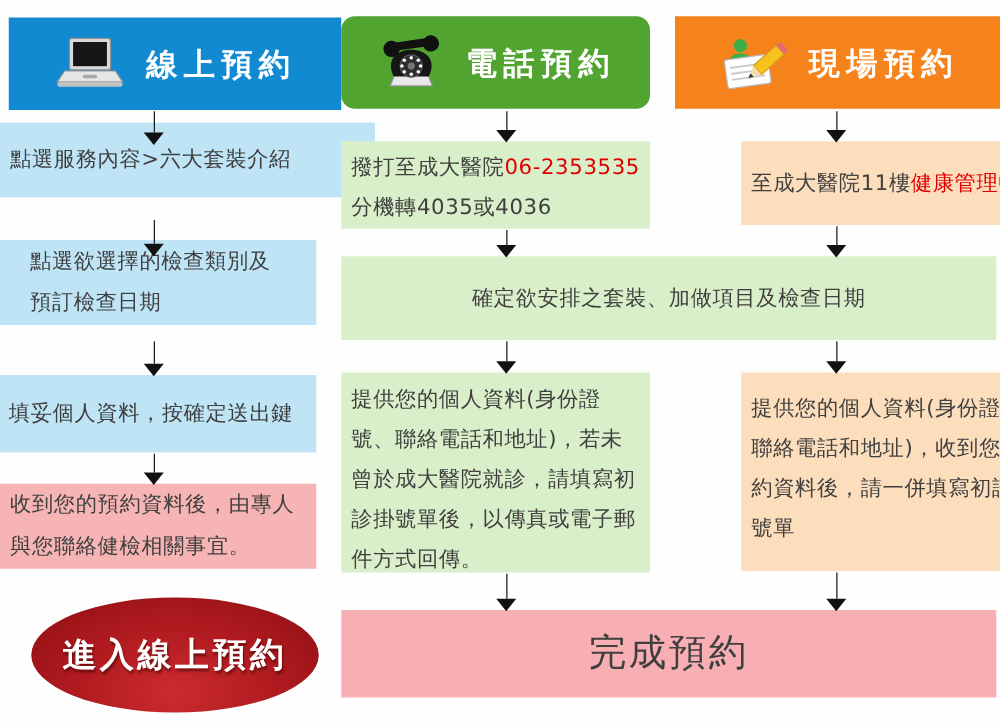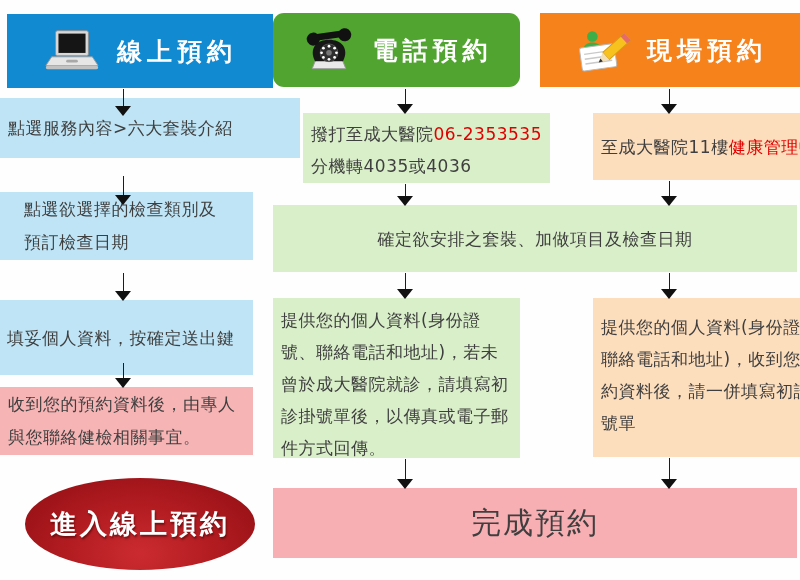--- a/index.html
+++ b/index.html
@@ -117,33 +117,33 @@
   </div>
 
   <div class="box bg-blue" style="left:0; top:98px; width:300px; height:60px; padding:0 8px;">
     <span class="txt">點選服務內容&gt;六大套裝介紹</span>
   </div>
 
   <div class="box bg-blue" style="left:0; top:192px; width:253px; height:68px; padding:0 24px; line-height:33px;">
     <span class="txt">點選欲選擇的檢查類別及預訂檢查日期</span>
   </div>
 
-  <div class="box bg-blue" style="left:0; top:300px; width:253px; height:75px; padding:0 7px;">
+  <div class="box bg-blue" style="left:0; top:300px; width:253px; height:62px; padding:0 7px;">
     <span class="txt">填妥個人資料，按確定送出鍵</span>
   </div>
 
   <div class="box bg-pink" style="left:0; top:387px; width:253px; height:68px; padding:0 8px; line-height:33px;">
     <span class="txt">收到您的預約資料後，由專人與您聯絡健檢相關事宜。</span>
   </div>
 
   <div class="ellipse">
     <span>進入線上預約</span>
   </div>
 
-  <div class="box bg-green top-align" style="left:273px; top:113px; width:247px; height:70px; padding:5px 8px 0;margin-left:30px;">
+  <div class="box bg-green top-align" style="left:273px; top:113px; width:247px; height:70px; padding:5px 8px 0;">
     <span class="txt"><span>撥打至成大醫院</span><span class="red">06-2353535</span><span>分機轉4035或4036</span></span>
   </div>
 
   <div class="box bg-green top-align" style="left:273px; top:298px; width:247px; height:160px; padding:6px 8px 0;">
     <span class="txt">提供您的個人資料(身份證號、聯絡電話和地址)，若未曾於成大醫院就診，請填寫初診掛號單後，以傳真或電子郵件方式回傳。</span>
   </div>
 
   <div class="box bg-orange" style="left:545px; top:113px; width:252px; height:67px; padding:0 8px;">
     <span class="txt"><span>至成大醫院11樓</span><span class="red">健康管理中心</span></span>
   </div>

